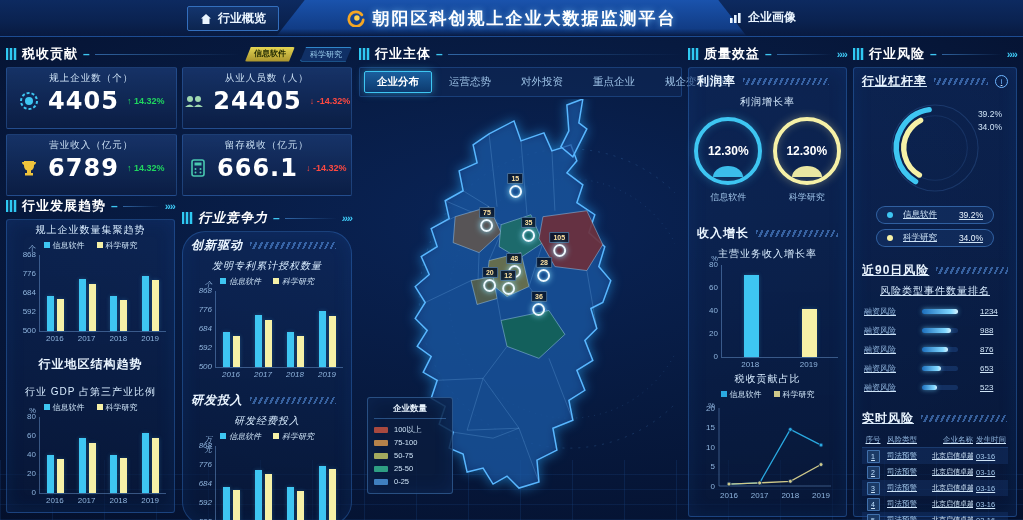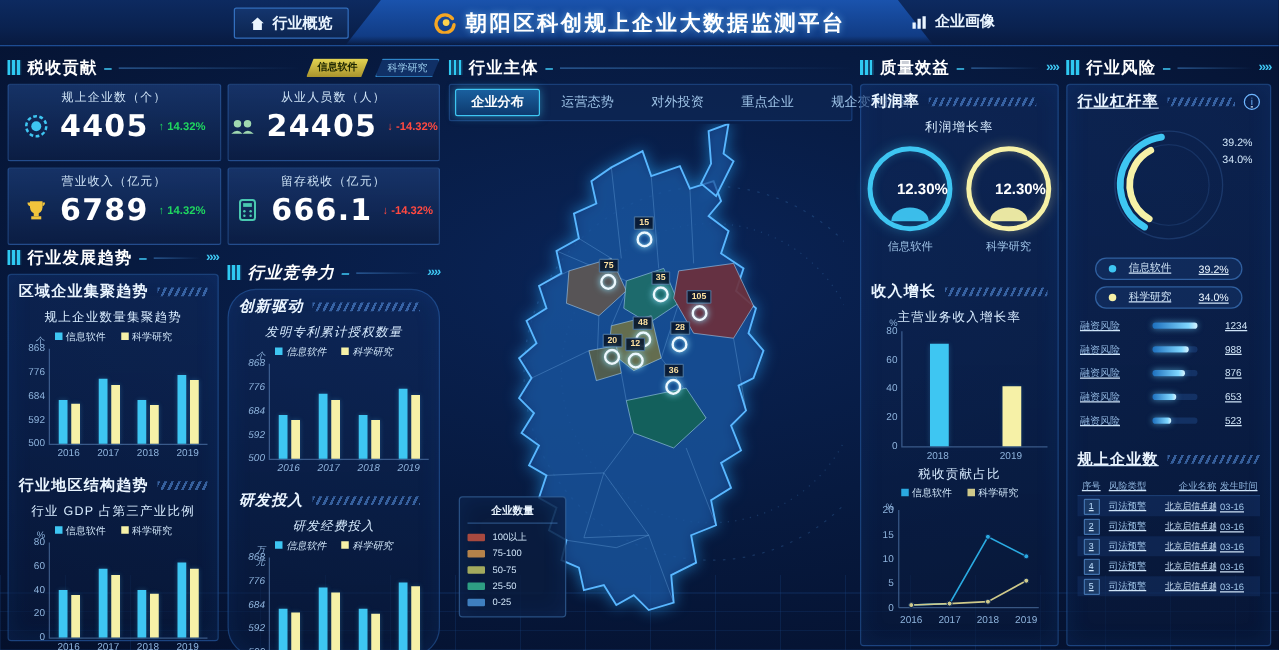--- a/index.html
+++ b/index.html
@@ -67,21 +67,21 @@
   .tick{position:absolute;right:100%;margin-right:4px;transform:translateY(-50%);font-size:8px;color:#8fb4dd;line-height:1;}
   .unit{position:absolute;right:100%;margin-right:4px;top:-11px;font-size:7.5px;color:#8fb4dd;}
   .area{position:absolute;left:0;right:0;top:0;bottom:0;display:flex;justify-content:space-around;align-items:flex-end;}
   .bgroup{display:flex;gap:3px;align-items:flex-end;height:100%;}
   .bar{width:7px;box-shadow:0 0 4px rgba(80,200,255,.25);}
   .xrow{display:flex;justify-content:space-around;margin:2px 8px 0 32px;font-size:8px;color:#8fb4dd;}
   
   .donut-row{display:flex;justify-content:space-around;margin-top:8px;}
   .donut-wrap{display:flex;flex-direction:column;align-items:center;gap:6px;}
   .donut{width:60px;height:60px;border-radius:50%;border:4px solid #3ec6f2;position:relative;
-       display:flex;align-items:center;justify-content:flex-end;box-shadow:0 0 10px rgba(62,198,242,.45),inset 0 0 8px rgba(62,198,242,.3);}
+       display:flex;align-items:center;justify-content:center;box-shadow:0 0 10px rgba(62,198,242,.45),inset 0 0 8px rgba(62,198,242,.3);}
   .donut-val{font-size:12px;font-weight:bold;color:#ffffff;z-index:1;}
   .mound{position:absolute;bottom:4px;left:50%;transform:translateX(-50%);width:30px;height:11px;
        border-radius:50% 50% 0 0 / 100% 100% 0 0;opacity:.95;}
   .donut-lab{font-size:9px;color:#9fc4e8;}
   
   .gauge-zone{position:relative;height:112px;}
   .gauge-labels{position:absolute;right:14px;top:16px;font-size:8.5px;color:#cfe4f7;text-align:left;line-height:1.5;}
   .lv-legend{display:flex;flex-direction:column;gap:5px;align-items:center;margin-top:2px;}
   .lv-row{display:flex;align-items:center;gap:7px;border:1px solid rgba(80,150,230,.5);
        background:rgba(22,55,110,.45);border-radius:9px;padding:2px 10px;font-size:8.5px;width:96px;}
@@ -217,24 +217,20 @@
 
 <div class="panel" style="left:6px;top:196px;width:169px;">
   <div class="sec-head">
     <span class="sh-icon"></span>
     <span class="sh-title">行业发展趋势</span>
     <span class="sh-dash">–</span>
     <span class="sh-line"></span>
     <span class="sh-more">»»</span>
   </div>
   <div class="box" style="height:292px;">
-    <div class="sub-head">
-      <span class="sub-title">区域企业集聚趋势</span>
-      <span class="hatch"></span>
-    </div>
     <div class="chart-title">规上企业数量集聚趋势</div>
     <div>
         <div class="legend">
           <span><span class="lg-dot" style="background: rgb(62, 198, 242);"></span>信息软件</span>
           <span><span class="lg-dot" style="background: rgb(246, 241, 167);"></span>科学研究</span>
         </div>
         <div class="plot">
           <span class="unit">个</span>
           <div class="tick" style="top: 0%;">868</div>
           <div class="tick" style="top: 25%;">776</div>
@@ -260,21 +256,21 @@
             </div>
           </div>
         </div>
         <div class="xrow">
           <span>2016</span>
           <span>2017</span>
           <span>2018</span>
           <span>2019</span>
         </div>
       </div>
-    <div class="sub-head" style="margin-top:8px;">
+    <div class="sub-head" style="margin-top:8px;flex-direction:column;">
       <span class="sub-title">行业地区结构趋势</span>
       <span class="hatch"></span>
     </div>
     <div class="chart-title">行业 GDP 占第三产业比例</div>
     <div>
         <div class="legend">
           <span><span class="lg-dot" style="background: rgb(62, 198, 242);"></span>信息软件</span>
           <span><span class="lg-dot" style="background: rgb(246, 241, 167);"></span>科学研究</span>
         </div>
         <div class="plot">
@@ -652,20 +648,25 @@
         <span class="lg-dot" id="lvdot0" style="border-radius: 50%; background: rgb(62, 198, 242);"></span>
         <span>信息软件</span>
         <span class="lv-val">39.2%</span>
       </div>
       <div class="lv-row">
         <span class="lg-dot" id="lvdot1" style="border-radius: 50%; background: rgb(246, 241, 167);"></span>
         <span>科学研究</span>
         <span class="lv-val">34.0%</span>
       </div>
     </div>
+    <div class="sub-head" style="margin-top:10px;">
+      <span class="sub-title">近90日风险</span>
+      <span class="hatch"></span>
+    </div>
+    <div class="chart-title">风险类型事件数量排名</div>
     <div class="hbars" id="hbars">
         <div class="hb-row">
           <span class="hb-lab">融资风险</span>
           <span class="hb-track">
             <span class="hb-fill" style="width: 100%;"></span>
           </span>
           <span class="hb-val">1234</span>
         </div>
         <div class="hb-row">
           <span class="hb-lab">融资风险</span>
@@ -690,21 +691,21 @@
         </div>
         <div class="hb-row">
           <span class="hb-lab">融资风险</span>
           <span class="hb-track">
             <span class="hb-fill" style="width: 42.3825%;"></span>
           </span>
           <span class="hb-val">523</span>
         </div>
       </div>
     <div class="sub-head" style="margin-top:8px;">
-      <span class="sub-title">规上企业数</span>
+      <span class="sub-title">实时风险</span>
       <span class="hatch"></span>
     </div>
     <div class="rtable">
       <div class="rt-head">
         <span style="text-align:center;">序号</span>
         <span>风险类型</span>
         <span style="text-align:right;">企业名称</span>
         <span>发生时间</span>
       </div>
       <div id="rt-body">

